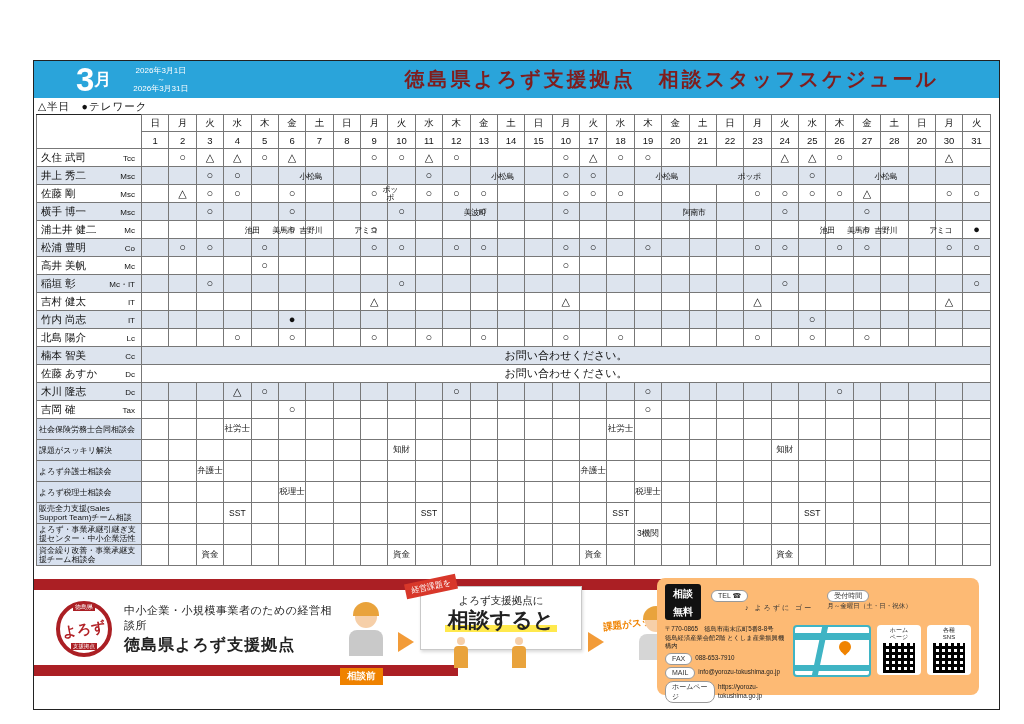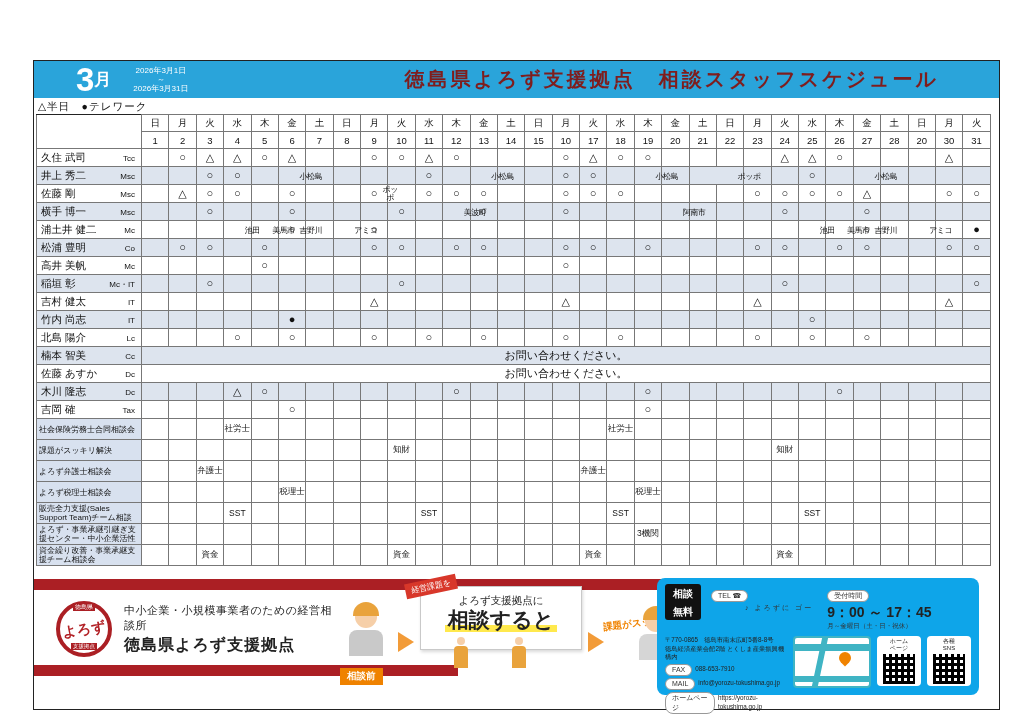--- a/index.html
+++ b/index.html
@@ -65,21 +65,21 @@
   .a2{left:252px;top:52px;}
   .sign{position:absolute;left:84px;top:6px;width:160px;height:62px;background:#fff;border:1px solid #c9c9c9;box-shadow:1px 2px 3px rgba(0,0,0,0.15);text-align:center;}
   .ribbon{position:absolute;left:-16px;top:-8px;background:#d8372a;color:#fff;font-size:8px;padding:2px 6px;transform:rotate(-12deg);white-space:nowrap;}
   .sign-l1{font-size:10.5px;color:#222;margin-top:7px;}
   .sign-l2{display:inline-block;font-size:21px;font-weight:bold;color:#222;line-height:24px;background:linear-gradient(transparent 70%, #ffe94d 70%);padding:0 3px;}
   .holder{position:absolute;top:66px;width:14px;height:22px;background:#e9a33c;border-radius:4px 4px 0 0;}
   .holder:before{content:"";position:absolute;left:3px;top:-9px;width:8px;height:8px;border-radius:50%;background:#f6cfa8;}
   .h1{left:118px;} .h2{left:176px;}
   .after-label{position:absolute;right:-6px;top:6px;color:#f08300;font-size:9.5px;font-weight:bold;transform:rotate(-7deg);white-space:nowrap;}
 
-  .f-right{position:absolute;right:20px;top:0;width:322px;height:117px;background:#0ea5e9;border-radius:8px;padding:6px 8px;box-sizing:border-box;}
+  .f-right{position:absolute;right:20px;top:0;width:322px;height:117px;background:#fdba74;border-radius:8px;padding:6px 8px;box-sizing:border-box;}
   .fr-row1{display:flex;align-items:flex-start;}
   .free-box{background:#111;color:#fff;width:36px;height:36px;display:grid;grid-template-rows:1fr 1fr;justify-items:center;align-items:center;font-size:10px;font-weight:bold;line-height:11px;border-radius:3px;flex:0 0 auto;}
   .pill{display:inline-block;background:#fff;border:1px solid #999;border-radius:8px;font-size:7px;padding:0 6px;line-height:10px;color:#333;}
   .tel-block{margin-left:10px;}
   .tel-note{font-size:7px;color:#333;margin:1px 0 0 34px;letter-spacing:2px;}
   .tel-num{font-size:21px;font-weight:bold;color:#222;letter-spacing:1px;line-height:22px;}
   .hours-block{margin-left:14px;}
   .hours-val{font-size:14px;font-weight:bold;color:#222;margin-top:2px;}
   .hours-note{font-size:6.5px;color:#333;}
   .fr-row2{display:flex;margin-top:5px;align-items:flex-start;}
@@ -1032,21 +1032,20 @@
           <div class="free-box">
             <span>相談</span>
             <span>無料</span>
           </div>
           <div class="tel-block">
             <span class="pill">TEL ☎</span>
             <div class="tel-note">♪ よろずに ゴー</div>
           </div>
           <div class="hours-block">
             <span class="pill">受付時間</span>
-            <div class="hours-val">9：00 ～ 17：45</div>
             <div class="hours-note">月～金曜日（土・日・祝休）</div>
           </div>
         </div>
         <div class="fr-row2">
           <div class="contact-col">
             <div>〒770-0865　徳島市南末広町5番8-8号</div>
             <div>徳島経済産業会館2階 とくしま産業振興機構内</div>
             <div class="contact-line">
                 <span class="pill">FAX</span>
                 <span>088-653-7910</span>

